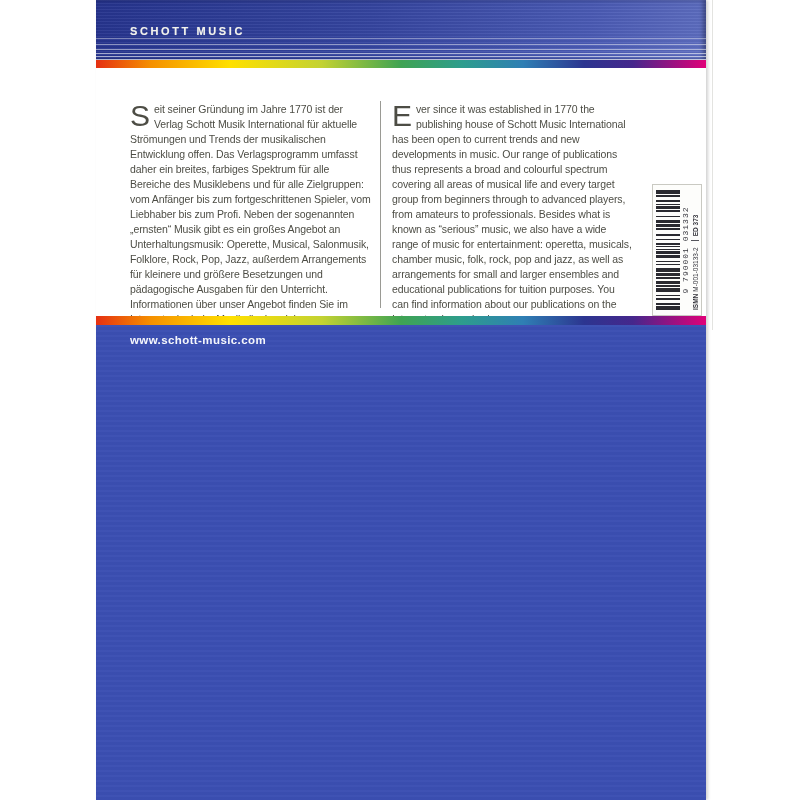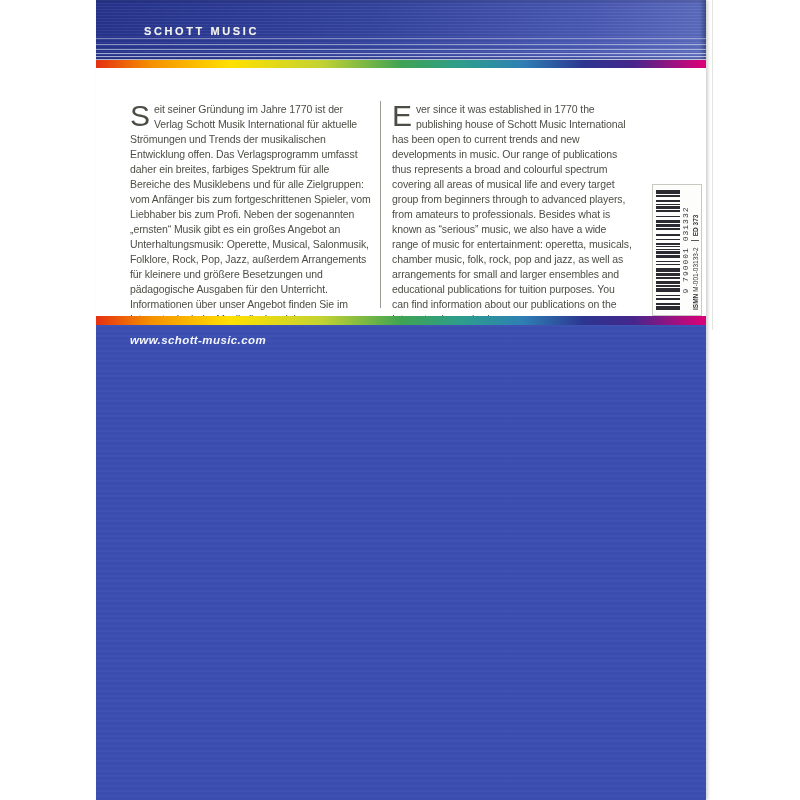--- a/index.html
+++ b/index.html
@@ -16,21 +16,21 @@
   }
   
   .top-band{
     position:absolute;left:0;top:0;width:100%;height:60px;
     background:
       repeating-linear-gradient(180deg, rgba(255,255,255,0.05) 0 1px, rgba(0,0,0,0.04) 1px 3px),
       linear-gradient(100deg,#26348e 0%, #35459f 45%, #4a5ab4 80%, #5e6ec0 100%);
     box-shadow:inset -3px 0 4px rgba(0,0,20,0.35);
   }
   .brand{
-    position:absolute;left:48px;top:25px;
+    position:absolute;left:34px;top:25px;
     color:#f3f3ec;font-size:11px;font-weight:700;letter-spacing:2.6px;
     text-shadow:0 0 1px rgba(255,255,255,0.4);
   }
   .staff-line{position:absolute;left:0;width:100%;height:1px;background:rgba(255,255,255,0.72);}
   .staff-line.l1{top:38px;opacity:.55;}
   .staff-line.l2{top:44px;opacity:.65;}
   .staff-line.l3{top:49px;opacity:.7;}
   .staff-line.l4{top:53px;opacity:.8;}
   .staff-line.l5{top:56px;opacity:.85;}
   .staff-line.l6{top:59px;opacity:.9;}
@@ -83,21 +83,20 @@
   }
   .bc-meta .ismn-label{font-weight:700;margin-right:2px;}
   .bc-meta .meta-div{width:1px;height:8px;background:#55555c;margin:0 4px 0 6px;}
   .bc-meta .edition{font-weight:700;}
   
   .bottom-area{
     position:absolute;left:0;top:325px;width:100%;height:475px;
     background:
       repeating-linear-gradient(180deg, rgba(255,255,255,0.02) 0 2px, rgba(0,0,30,0.02) 2px 5px),
       #3b4fb2;
-    font-style: italic;
   }
   .site-url{
     position:absolute;left:34px;top:9px;
     color:rgba(255,255,255,0.95);font-size:11.5px;font-weight:700;letter-spacing:0.4px;
   }
   
   .scan-line{position:absolute;left:712px;top:0;width:1px;height:330px;background:#e3e3e0;}
 </style>
 </head>
 <body>

